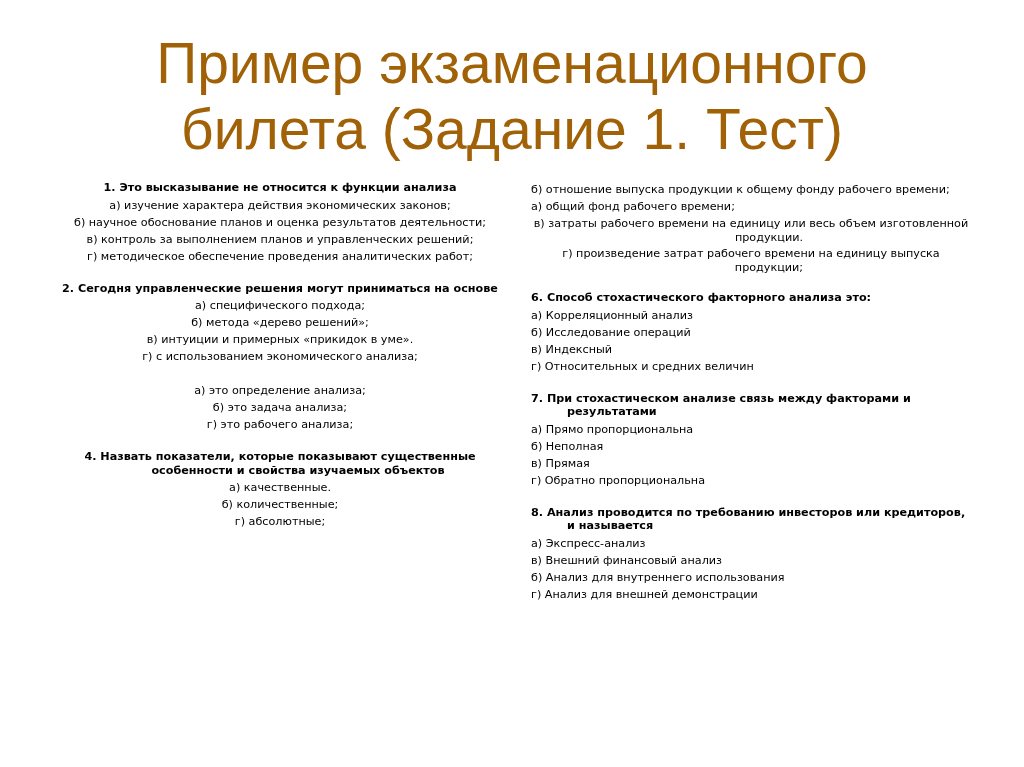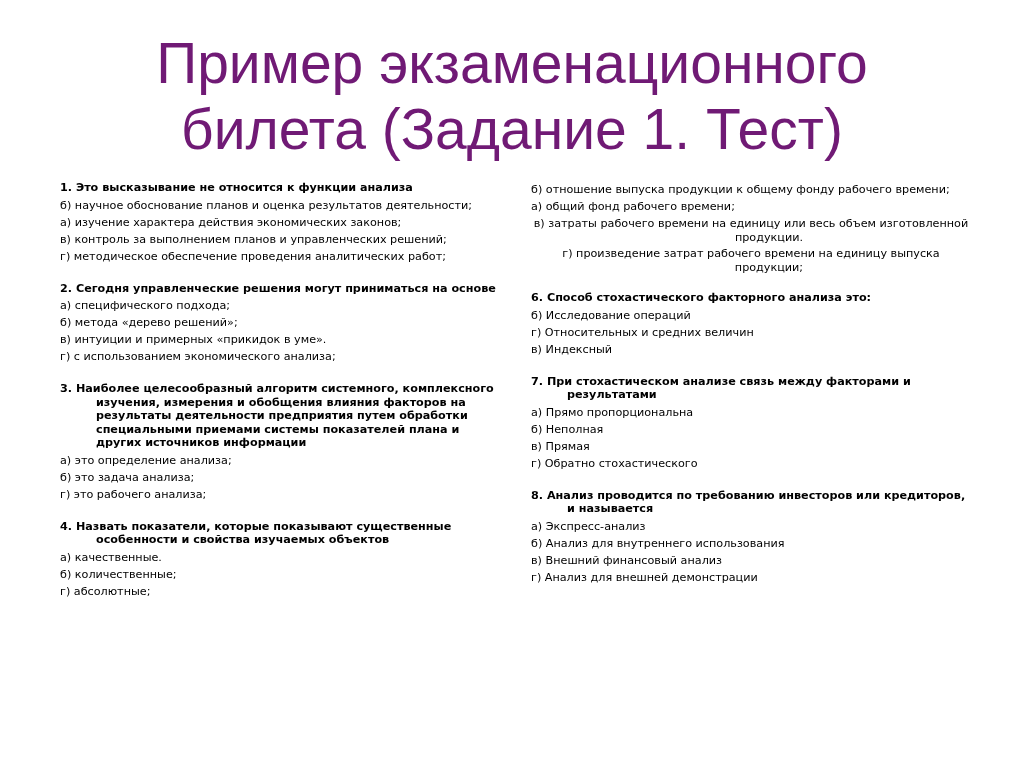--- a/index.html
+++ b/index.html
@@ -1,58 +1,57 @@
 <!DOCTYPE html>
 <html><head>
   <meta charset="utf-8">
   <style>
     html, body { margin: 0; padding: 0; background: #ffffff; }
     body { width: 1024px; height: 767px; position: relative; overflow: hidden; color: #000; }
     .title {
       position: absolute; left: 0; top: 30px; width: 1024px; text-align: center;
-      font-family: "Liberation Sans", sans-serif; font-size: 57px; line-height: 66px; color: #701a75;
+      font-family: "Liberation Sans", sans-serif; font-size: 57px; line-height: 66px; color: #a16207;
     }
     .title div { white-space: nowrap; }
     .col {
       position: absolute; top: 181px;
       font-family: "DejaVu Sans", "Liberation Sans", sans-serif;
       font-size: 11.2px; line-height: 17px; color: #000;
     }
-    .col.left { left: 60px; width: 440px; }
+    .col.left { left: 60px; width: 440px; text-align: center; }
     .col.right { left: 531px; width: 440px; }
     .q { margin-bottom: 17px; }
     .q-title { font-weight: bold; padding-left: 36px; text-indent: -36px; line-height: 13.5px; margin-bottom: 2px; }
     .opt { padding-left: 36px; text-indent: -36px; line-height: 17px; }
     .opt.wrap { line-height: 13.5px; margin: 2px 0 3px 0; text-align: center; }
   </style>
 </head>
 <body>
 
 <div class="title">
   <div>Пример экзаменационного</div>
   <div>билета (Задание 1. Тест)</div>
 </div>
 
 <div class="col left">
   <div class="q">
     <div class="q-title">1. Это высказывание не относится к функции анализа</div>
+    <div class="opt">а) изучение характера действия экономических законов;</div>
     <div class="opt">б) научное обоснование планов и оценка результатов деятельности;</div>
-    <div class="opt">а) изучение характера действия экономических законов;</div>
     <div class="opt">в) контроль за выполнением планов и управленческих решений;</div>
     <div class="opt">г) методическое обеспечение проведения аналитических работ;</div>
   </div>
   <div class="q">
     <div class="q-title">2. Сегодня управленческие решения могут приниматься на основе</div>
     <div class="opt">а) специфического подхода;</div>
     <div class="opt">б) метода «дерево решений»;</div>
     <div class="opt">в) интуиции и примерных «прикидок в уме».</div>
     <div class="opt">г) с использованием экономического анализа;</div>
   </div>
   <div class="q">
-    <div class="q-title">3. Наиболее целесообразный алгоритм системного, комплексного изучения, измерения и обобщения влияния факторов на результаты деятельности предприятия путем обработки специальными приемами системы показателей плана и других источников информации</div>
     <div class="opt">а) это определение анализа;</div>
     <div class="opt">б) это задача анализа;</div>
     <div class="opt">г) это рабочего анализа;</div>
   </div>
   <div class="q">
     <div class="q-title">4. Назвать показатели, которые показывают существенные особенности и свойства изучаемых объектов</div>
     <div class="opt">а) качественные.</div>
     <div class="opt">б) количественные;</div>
     <div class="opt">г) абсолютные;</div>
   </div>
@@ -60,31 +59,32 @@
 
 <div class="col right">
   <div class="q">
     <div class="opt">б) отношение выпуска продукции к общему фонду рабочего времени;</div>
     <div class="opt">а) общий фонд рабочего времени;</div>
     <div class="opt wrap">в) затраты рабочего времени на единицу или весь объем изготовленной продукции.</div>
     <div class="opt wrap">г) произведение затрат рабочего времени на единицу выпуска продукции;</div>
   </div>
   <div class="q">
     <div class="q-title">6. Способ стохастического факторного анализа это:</div>
+    <div class="opt">а) Корреляционный анализ</div>
     <div class="opt">б) Исследование операций</div>
+    <div class="opt">в) Индексный</div>
     <div class="opt">г) Относительных и средних величин</div>
-    <div class="opt">в) Индексный</div>
   </div>
   <div class="q">
     <div class="q-title">7. При стохастическом анализе связь между факторами и результатами</div>
     <div class="opt">а) Прямо пропорциональна</div>
     <div class="opt">б) Неполная</div>
     <div class="opt">в) Прямая</div>
-    <div class="opt">г) Обратно стохастического</div>
+    <div class="opt">г) Обратно пропорциональна</div>
   </div>
   <div class="q">
     <div class="q-title">8. Анализ проводится по требованию инвесторов или кредиторов, и называется</div>
     <div class="opt">а) Экспресс-анализ</div>
+    <div class="opt">в) Внешний финансовый анализ</div>
     <div class="opt">б) Анализ для внутреннего использования</div>
-    <div class="opt">в) Внешний финансовый анализ</div>
     <div class="opt">г) Анализ для внешней демонстрации</div>
   </div>
 </div>
 
 </body></html>

